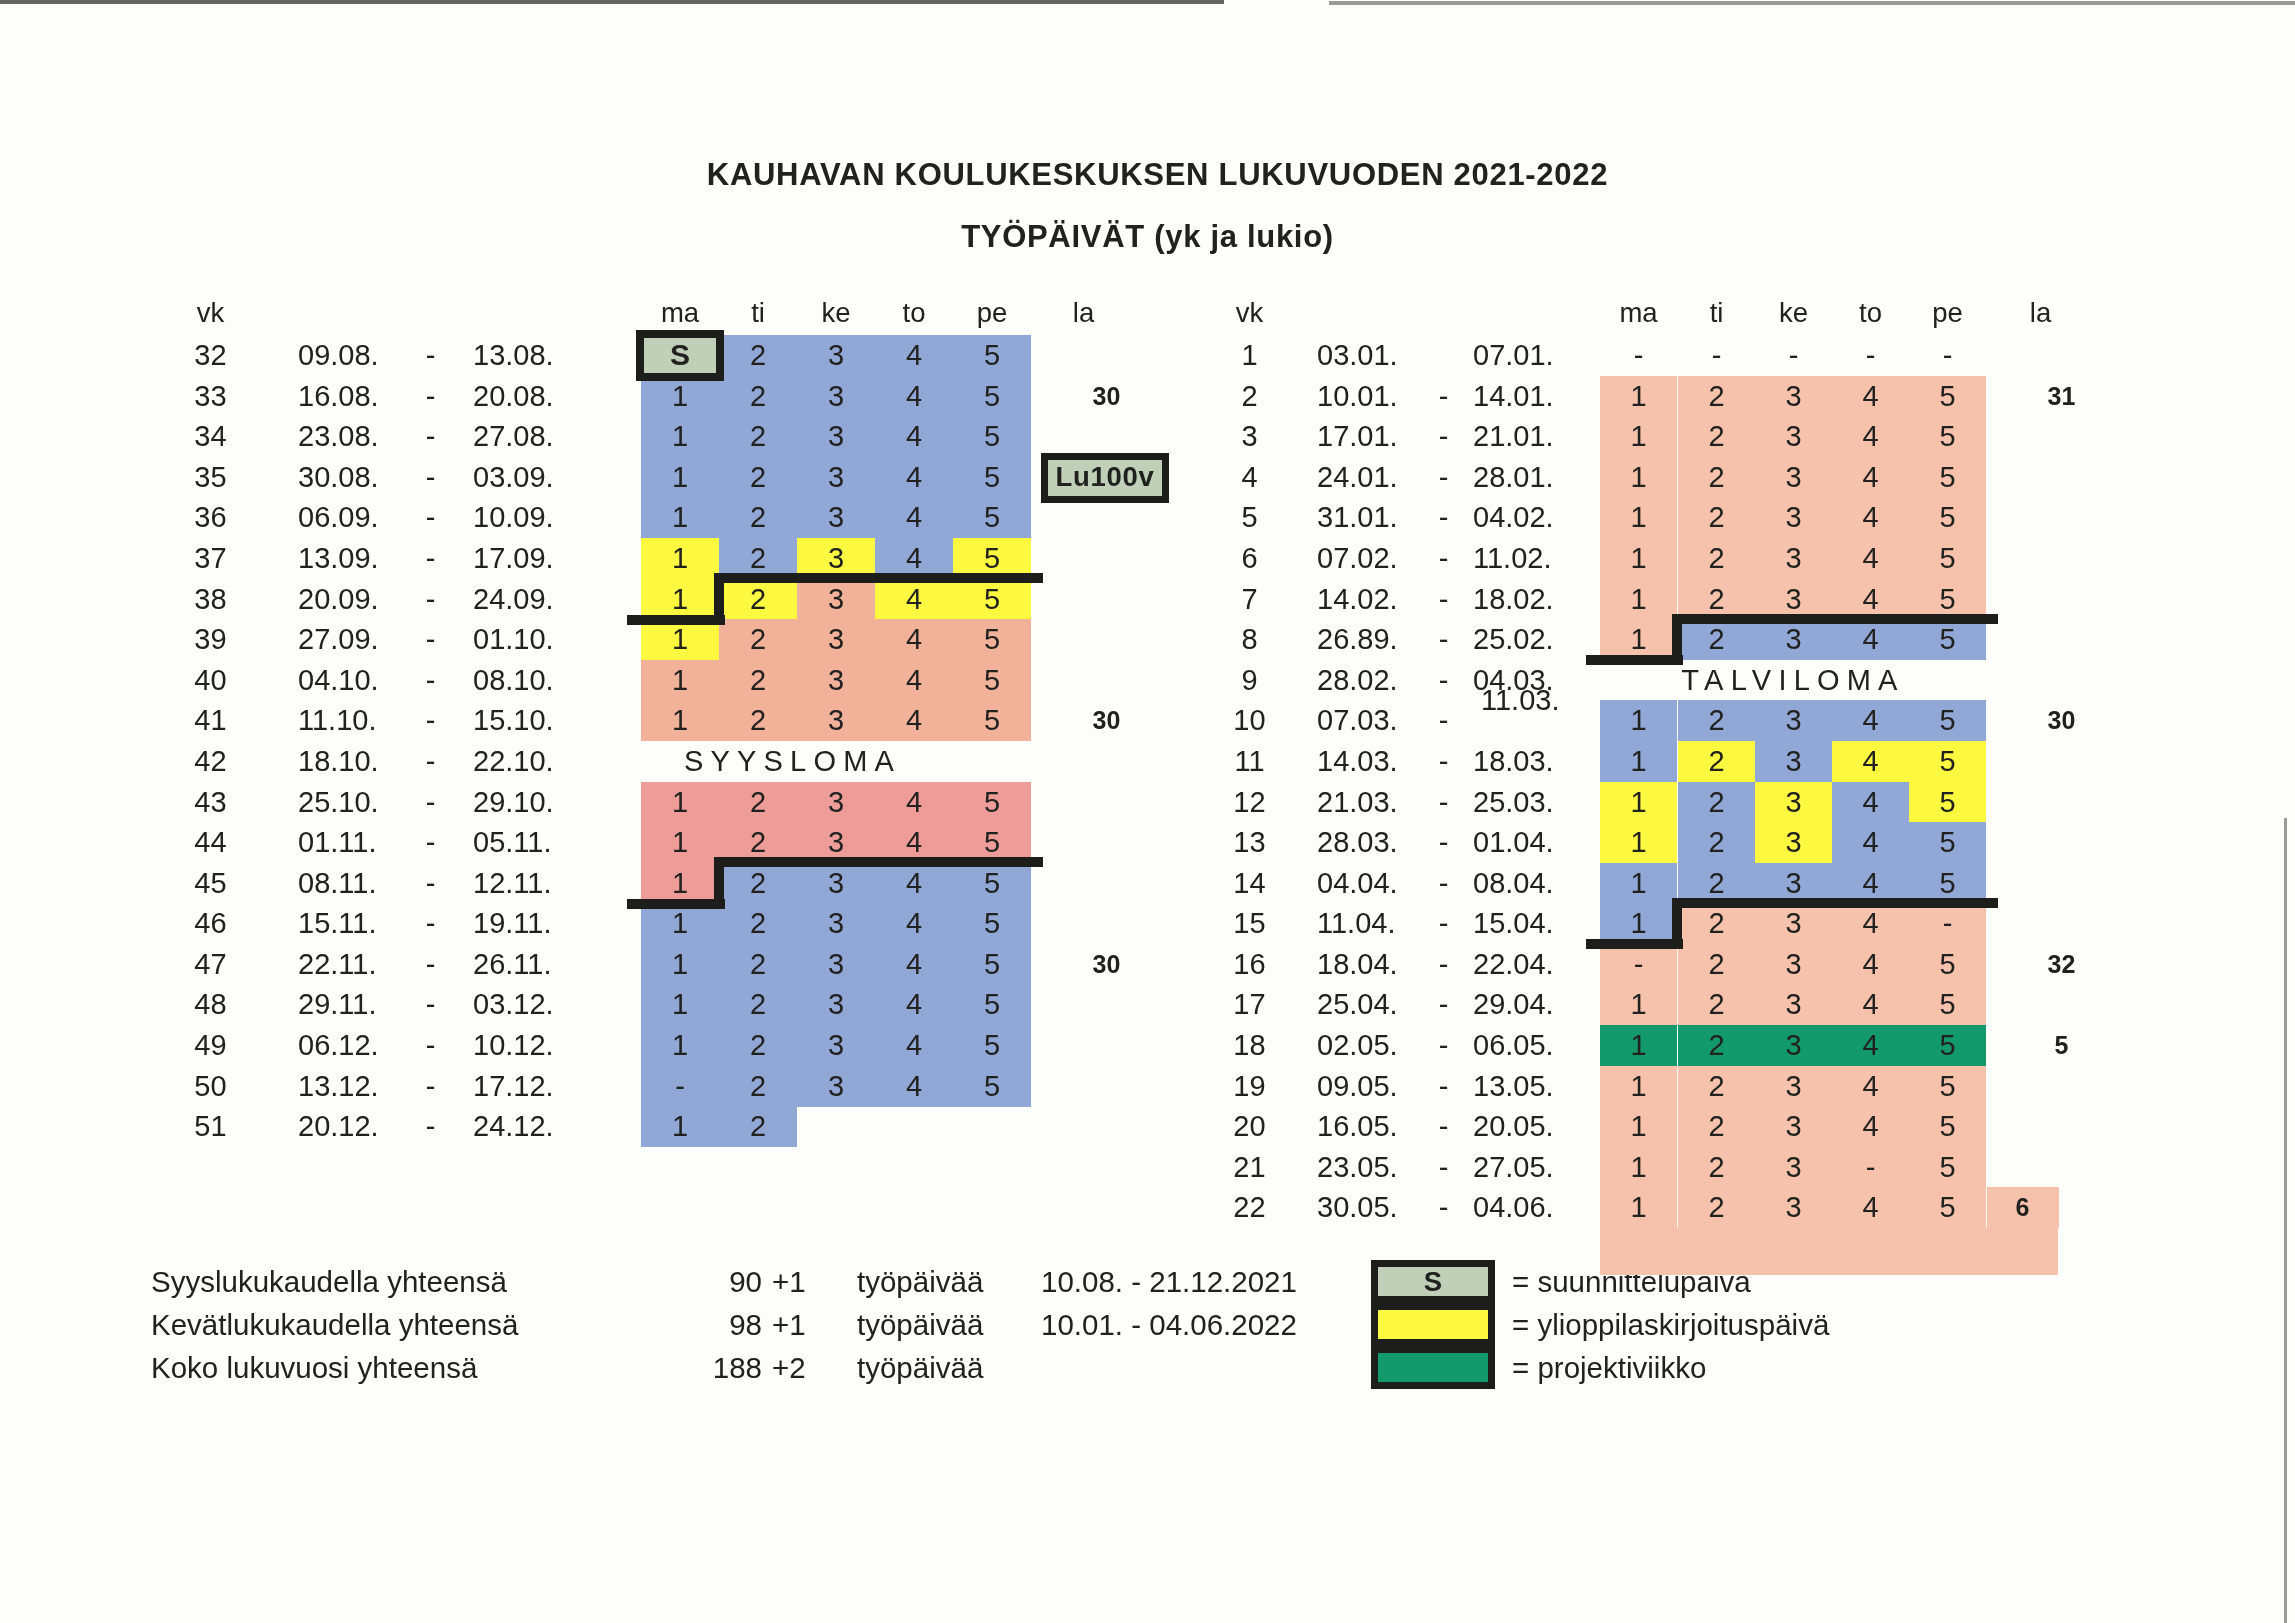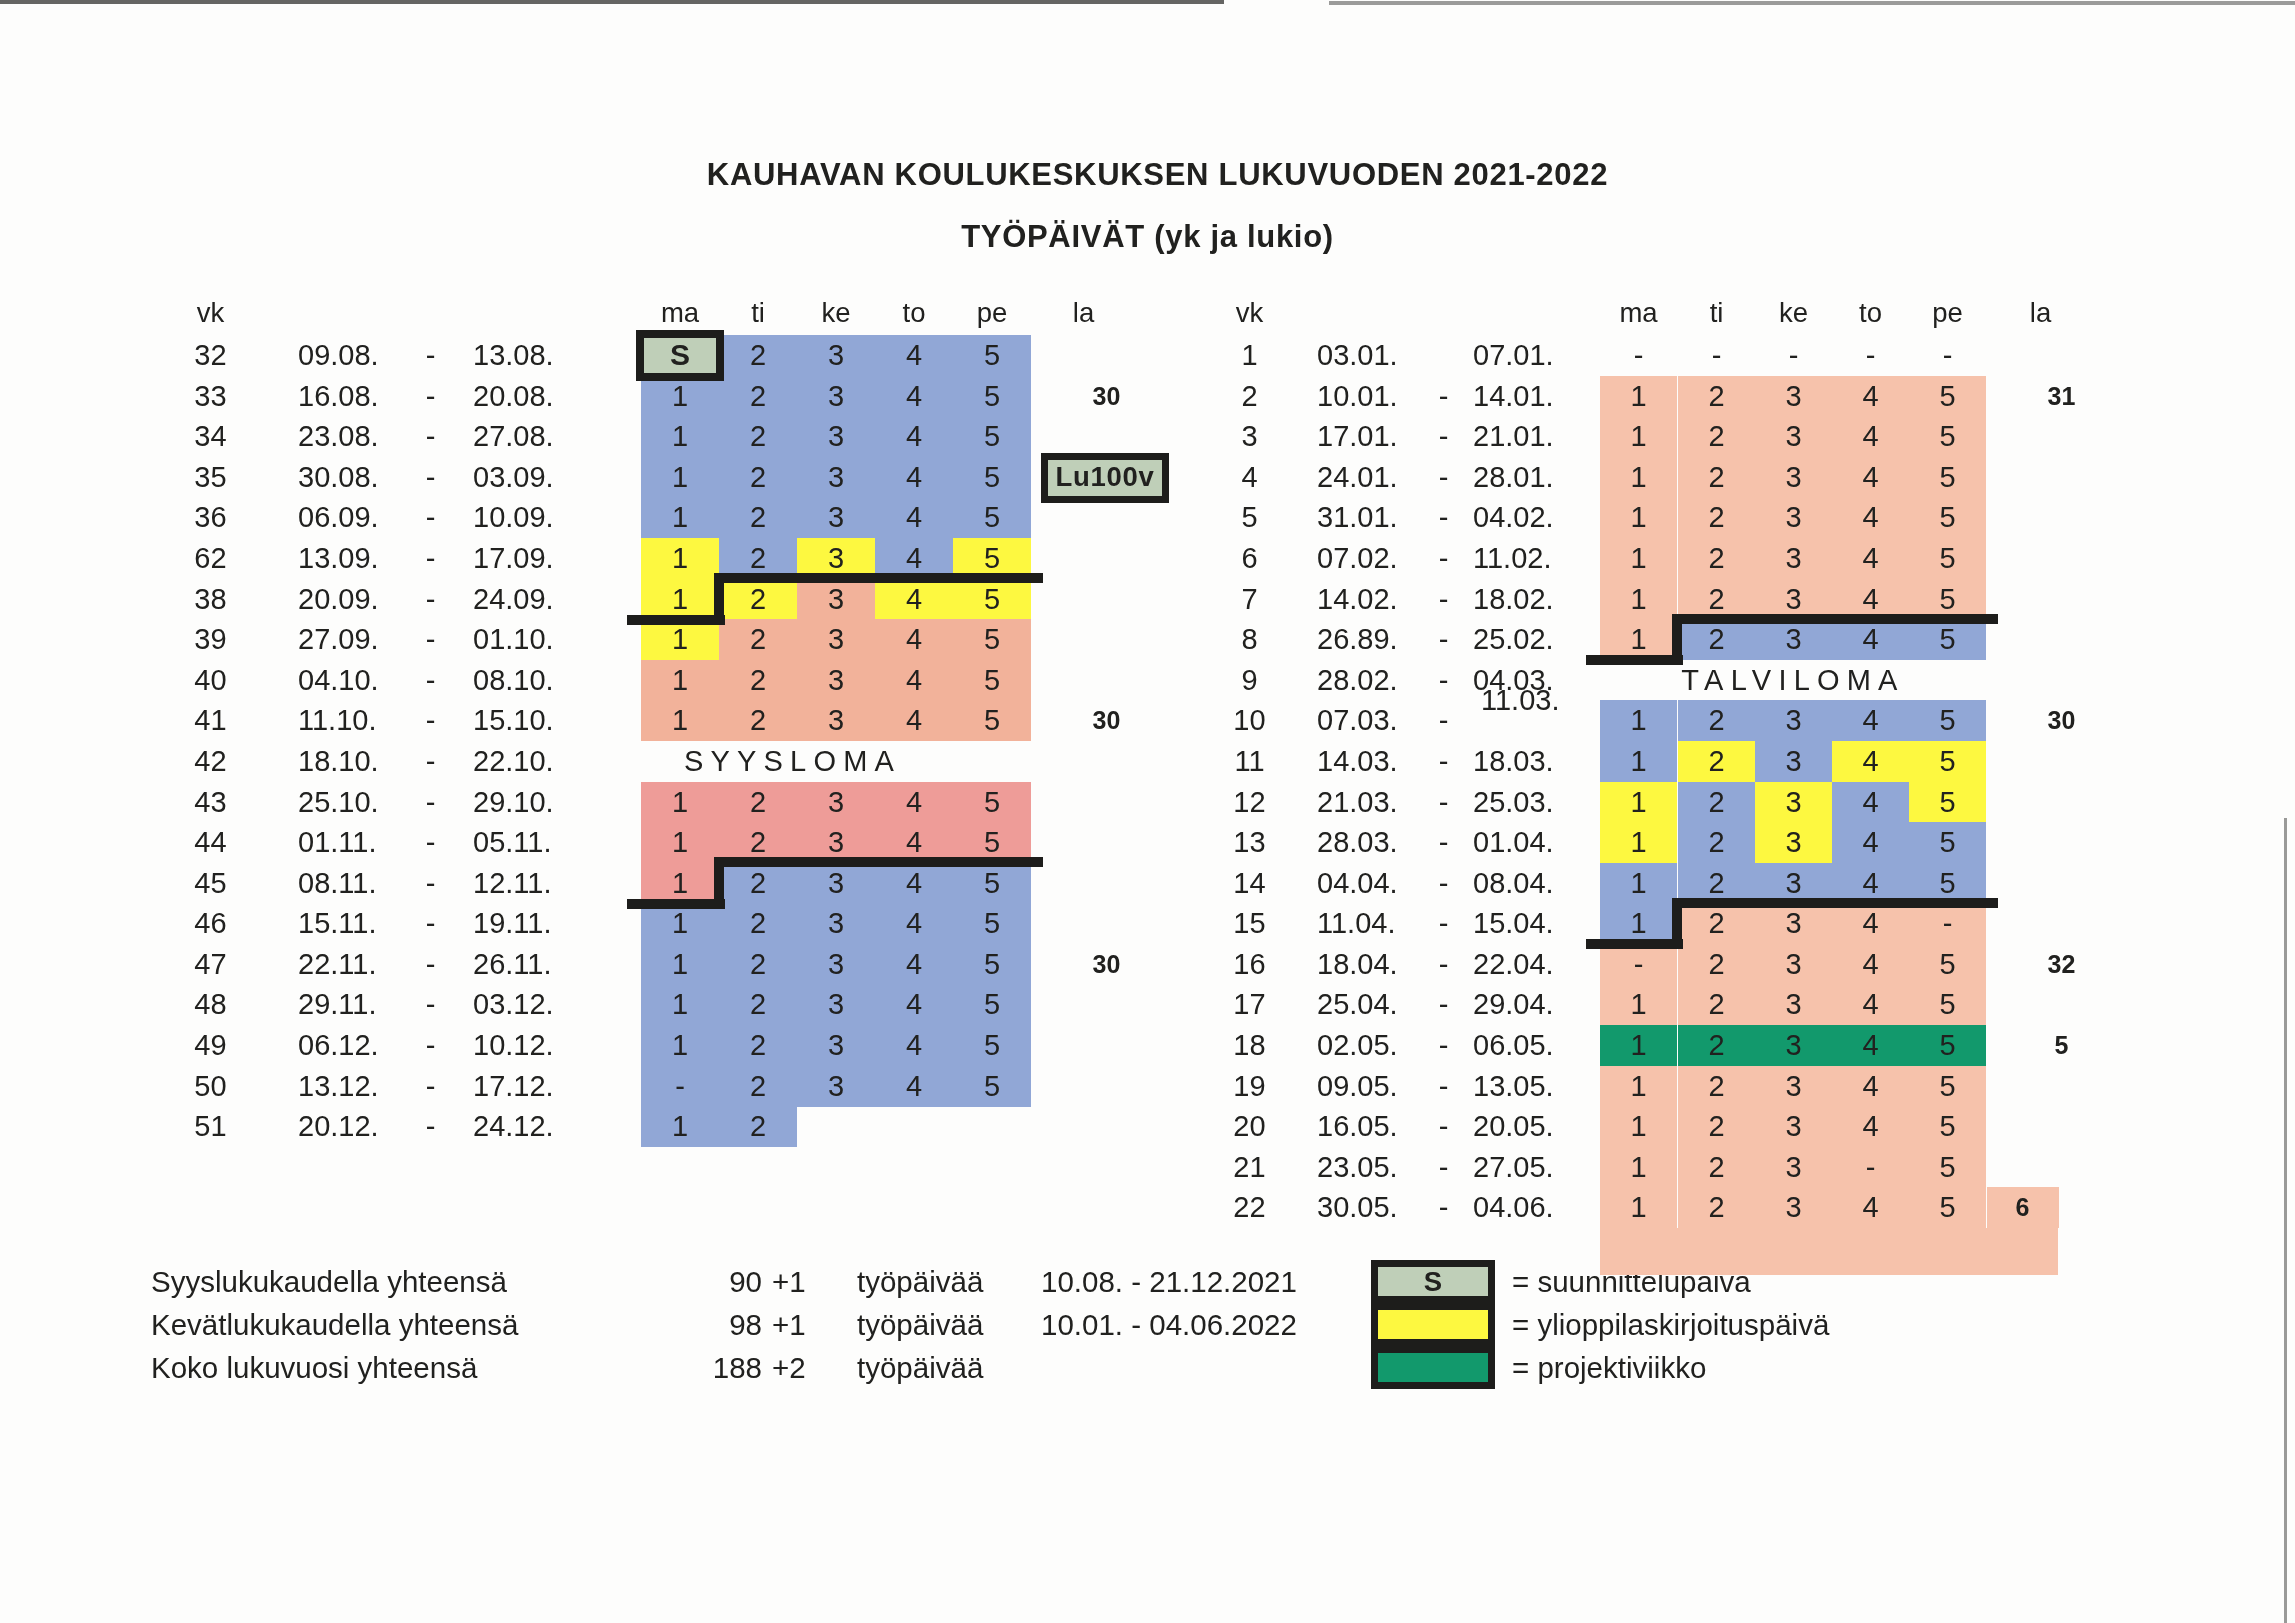--- a/index.html
+++ b/index.html
@@ -115,21 +115,21 @@
     <div class="abs cellbg" style="left: 641px; top: 497px; width: 78px; height: 41px; background: rgb(145, 167, 214);"></div>
     <div class="abs num" style="left: 641px; top: 497px; width: 78px;">1</div>
     <div class="abs cellbg" style="left: 719px; top: 497px; width: 78px; height: 41px; background: rgb(145, 167, 214);"></div>
     <div class="abs num" style="left: 719px; top: 497px; width: 78px;">2</div>
     <div class="abs cellbg" style="left: 797px; top: 497px; width: 78px; height: 41px; background: rgb(145, 167, 214);"></div>
     <div class="abs num" style="left: 797px; top: 497px; width: 78px;">3</div>
     <div class="abs cellbg" style="left: 875px; top: 497px; width: 78px; height: 41px; background: rgb(145, 167, 214);"></div>
     <div class="abs num" style="left: 875px; top: 497px; width: 78px;">4</div>
     <div class="abs cellbg" style="left: 953px; top: 497px; width: 78px; height: 41px; background: rgb(145, 167, 214);"></div>
     <div class="abs num" style="left: 953px; top: 497px; width: 78px;">5</div>
-    <div class="abs num wk" style="left: 171px; top: 538px;">62</div>
+    <div class="abs num wk" style="left: 171px; top: 538px;">37</div>
     <div class="abs date" style="left: 298px; top: 538px;">13.09.</div>
     <div class="abs date sepc" style="left: 411px; top: 538px;">-</div>
     <div class="abs date" style="left: 473px; top: 538px;">17.09.</div>
     <div class="abs cellbg" style="left: 641px; top: 538px; width: 78px; height: 41px; background: rgb(253, 248, 64);"></div>
     <div class="abs num" style="left: 641px; top: 538px; width: 78px;">1</div>
     <div class="abs cellbg" style="left: 719px; top: 538px; width: 78px; height: 41px; background: rgb(145, 167, 214);"></div>
     <div class="abs num" style="left: 719px; top: 538px; width: 78px;">2</div>
     <div class="abs cellbg" style="left: 797px; top: 538px; width: 78px; height: 41px; background: rgb(253, 248, 64);"></div>
     <div class="abs num" style="left: 797px; top: 538px; width: 78px;">3</div>
     <div class="abs cellbg" style="left: 875px; top: 538px; width: 78px; height: 41px; background: rgb(145, 167, 214);"></div>

